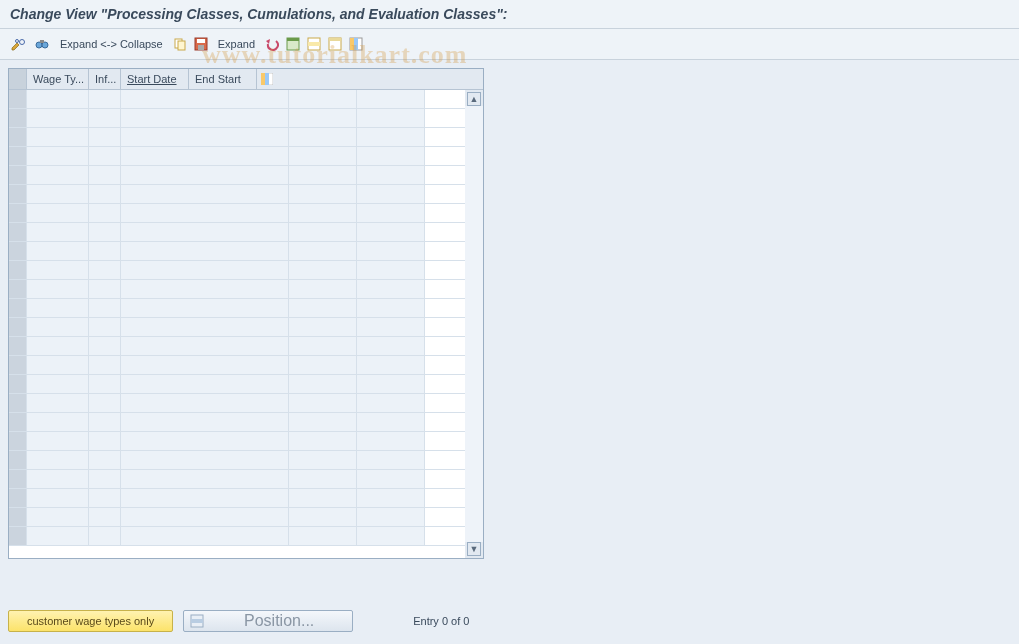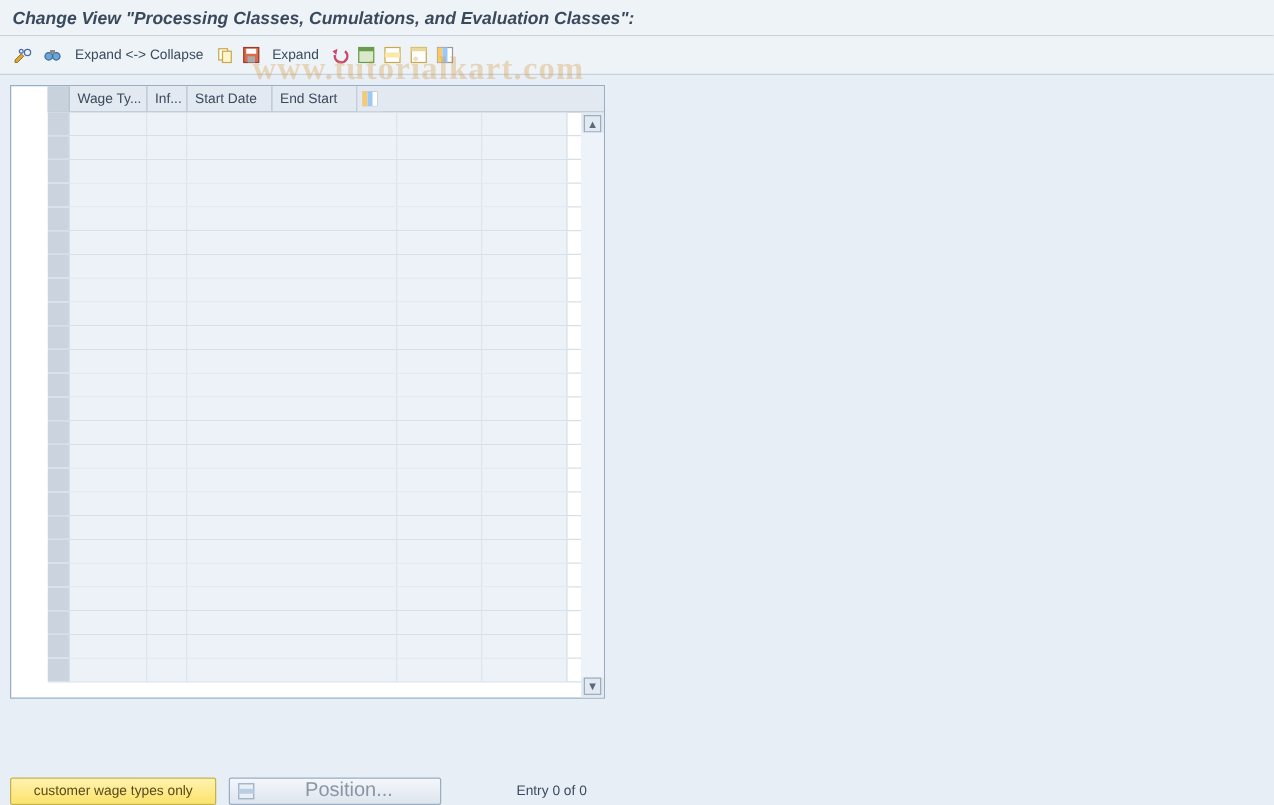--- a/index.html
+++ b/index.html
@@ -51,21 +51,20 @@
     .content-area {
       padding: 8px;
       display: flex;
       gap: 8px;
     }
     .table-wrap {
       border: 1px solid #9aaec3;
       background: #fff;
       width: 476px;
       position: relative;
-      padding-left: 29px;
     }
     .table-header {
       display: flex;
       background: #e2e9f1;
       border-bottom: 1px solid #b6c4d3;
     }
     .th {
       padding: 3px 6px;
       color: #3a4a5c;
       border-right: 1px solid #b6c4d3;
@@ -73,21 +72,21 @@
       text-overflow: ellipsis;
       white-space: nowrap;
       height: 20px;
       display: flex;
       align-items: center;
     }
     .sel-col { width: 18px; min-width: 18px; background: #c8d2dc; }
     .col-wt { width: 62px; }
     .col-inf { width: 32px; }
     .col-long { width: 168px; }
-    .col-start { width: 68px; }
+    .col-start { width: 68px; text-decoration: underline; }
     .col-end { width: 68px; }
     .col-conf { width: 20px; background:#e2e9f1; display:flex; align-items:center; justify-content:center; border-right:none;}
     .table-body {
       height: 468px;
       overflow: hidden;
       position: relative;
     }
     .tr {
       display: flex;
       border-bottom: 1px solid #d6e0ea;
@@ -115,21 +114,21 @@
       border: 1px solid #9aaec3;
       display:flex;align-items:center;justify-content:center;
       cursor:pointer;
       font-size:9px;color:#5a6a7c;
     }
     .body-flex { display:flex; }
     .rows-area { flex:1; }
     .footer-bar {
       position: absolute;
       left: 8px;
-      bottom: 0;
+      bottom: 12px;
       display: flex;
       align-items: center;
       gap: 10px;
     }
     .yellow-btn {
       background: linear-gradient(#fff2b0,#fce36a);
       border: 1px solid #c7b24a;
       height: 22px;
       padding: 0 18px;
       color: #5a4a1a;

